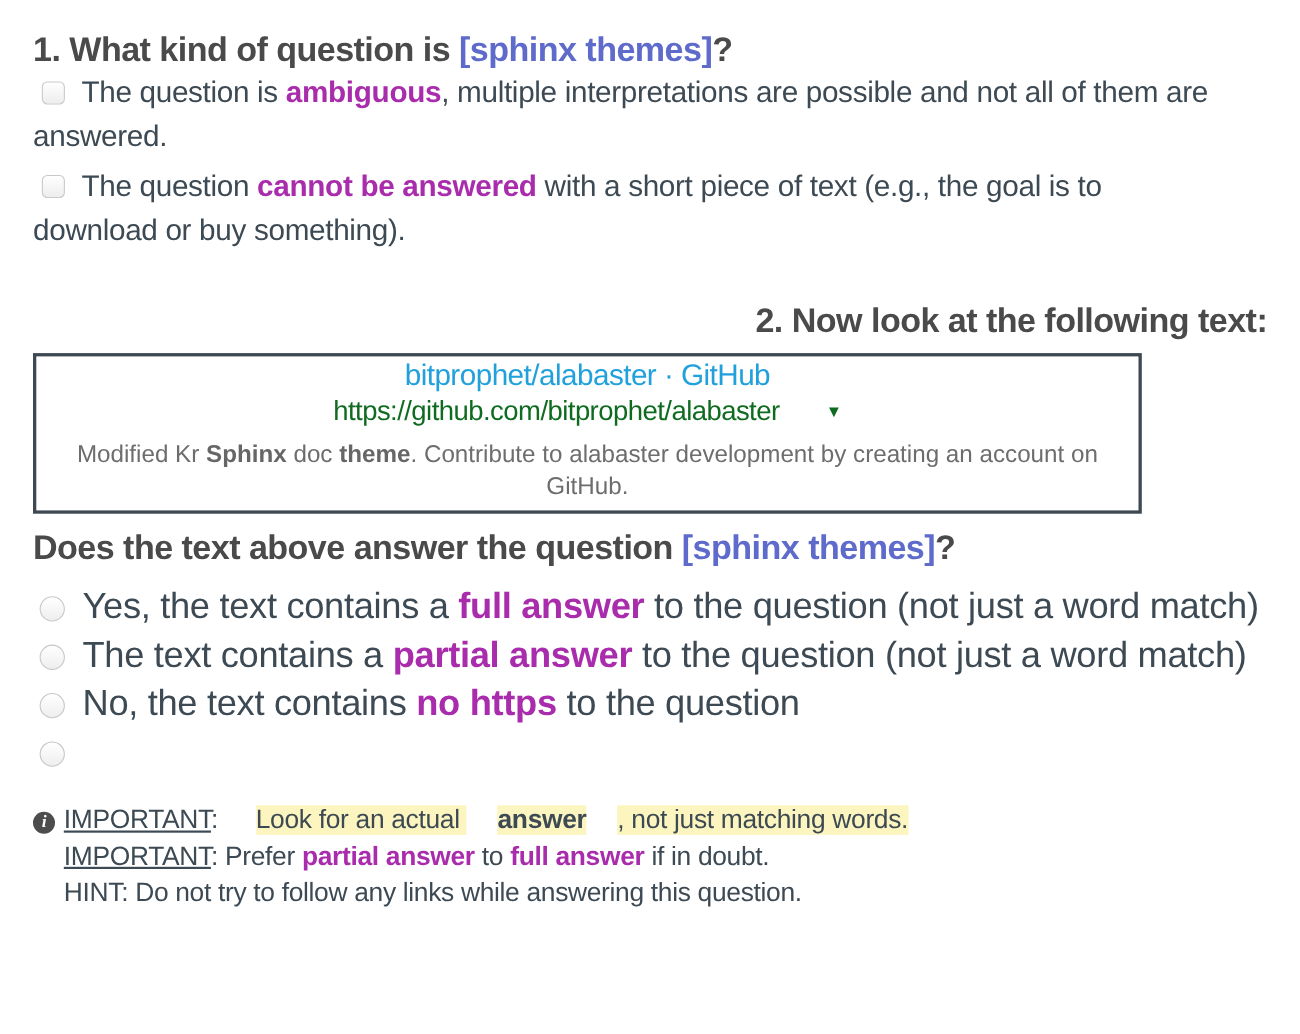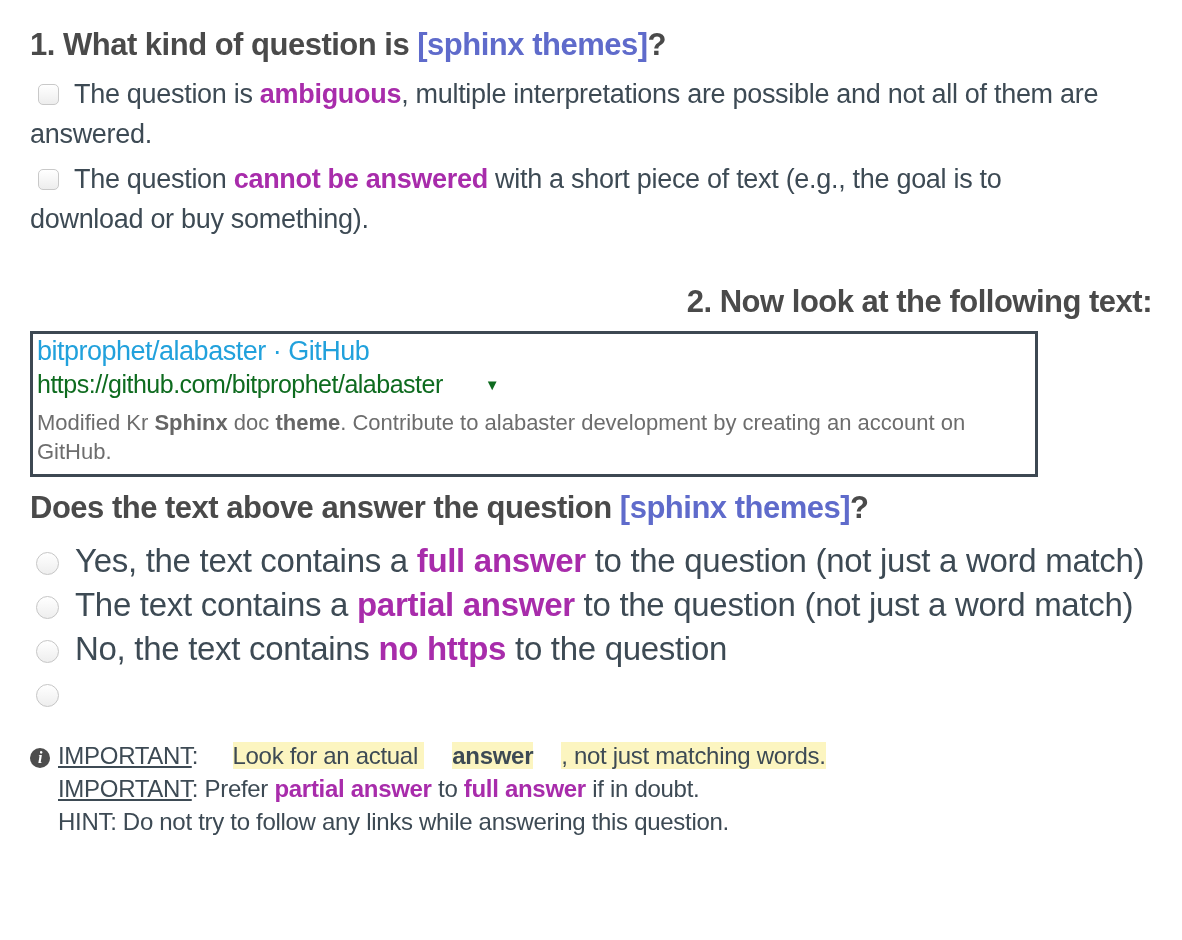--- a/index.html
+++ b/index.html
@@ -14,21 +14,21 @@
   }
   .page { padding: 26px 30px 0 30px; }
 
   h1.qheading {
     font-size: 31px;
     font-weight: bold;
     color: #4a4a4a;
     line-height: 38px;
     letter-spacing: -0.5px;
   }
-  #q1-heading { margin-bottom: 10px; }
+  #q1-heading { }
   #q2-heading { margin-top: 44px; text-align: right; }
   #q3-heading { margin-top: 12px; margin-bottom: 12px; }
 
   
   .s-query { color: #5f6bcb; }
   .s-purple { color: #a82cab; font-weight: bold; }
   .s-bold { font-weight: bold; }
   .s-hl { background: #fcf5c0; margin-left: 28px; }
   .s-label { font-weight: normal; text-decoration: underline; }
 
@@ -49,20 +49,21 @@
     vertical-align: -2px;
     margin: 0 15px 0 8px;
   }
 
   
   .result-box {
     margin-top: 10px;
     width: 1008px;
     border: 3px solid #3d4852;
     padding: 1px 4px 8px 4px;
+    text-align: center;
   }
   .result-title {
     font-size: 27px;
     line-height: 33px;
     color: #21a1dc;
     letter-spacing: -0.5px;
     cursor: pointer;
   }
   .result-url-row {
     font-size: 25px;

